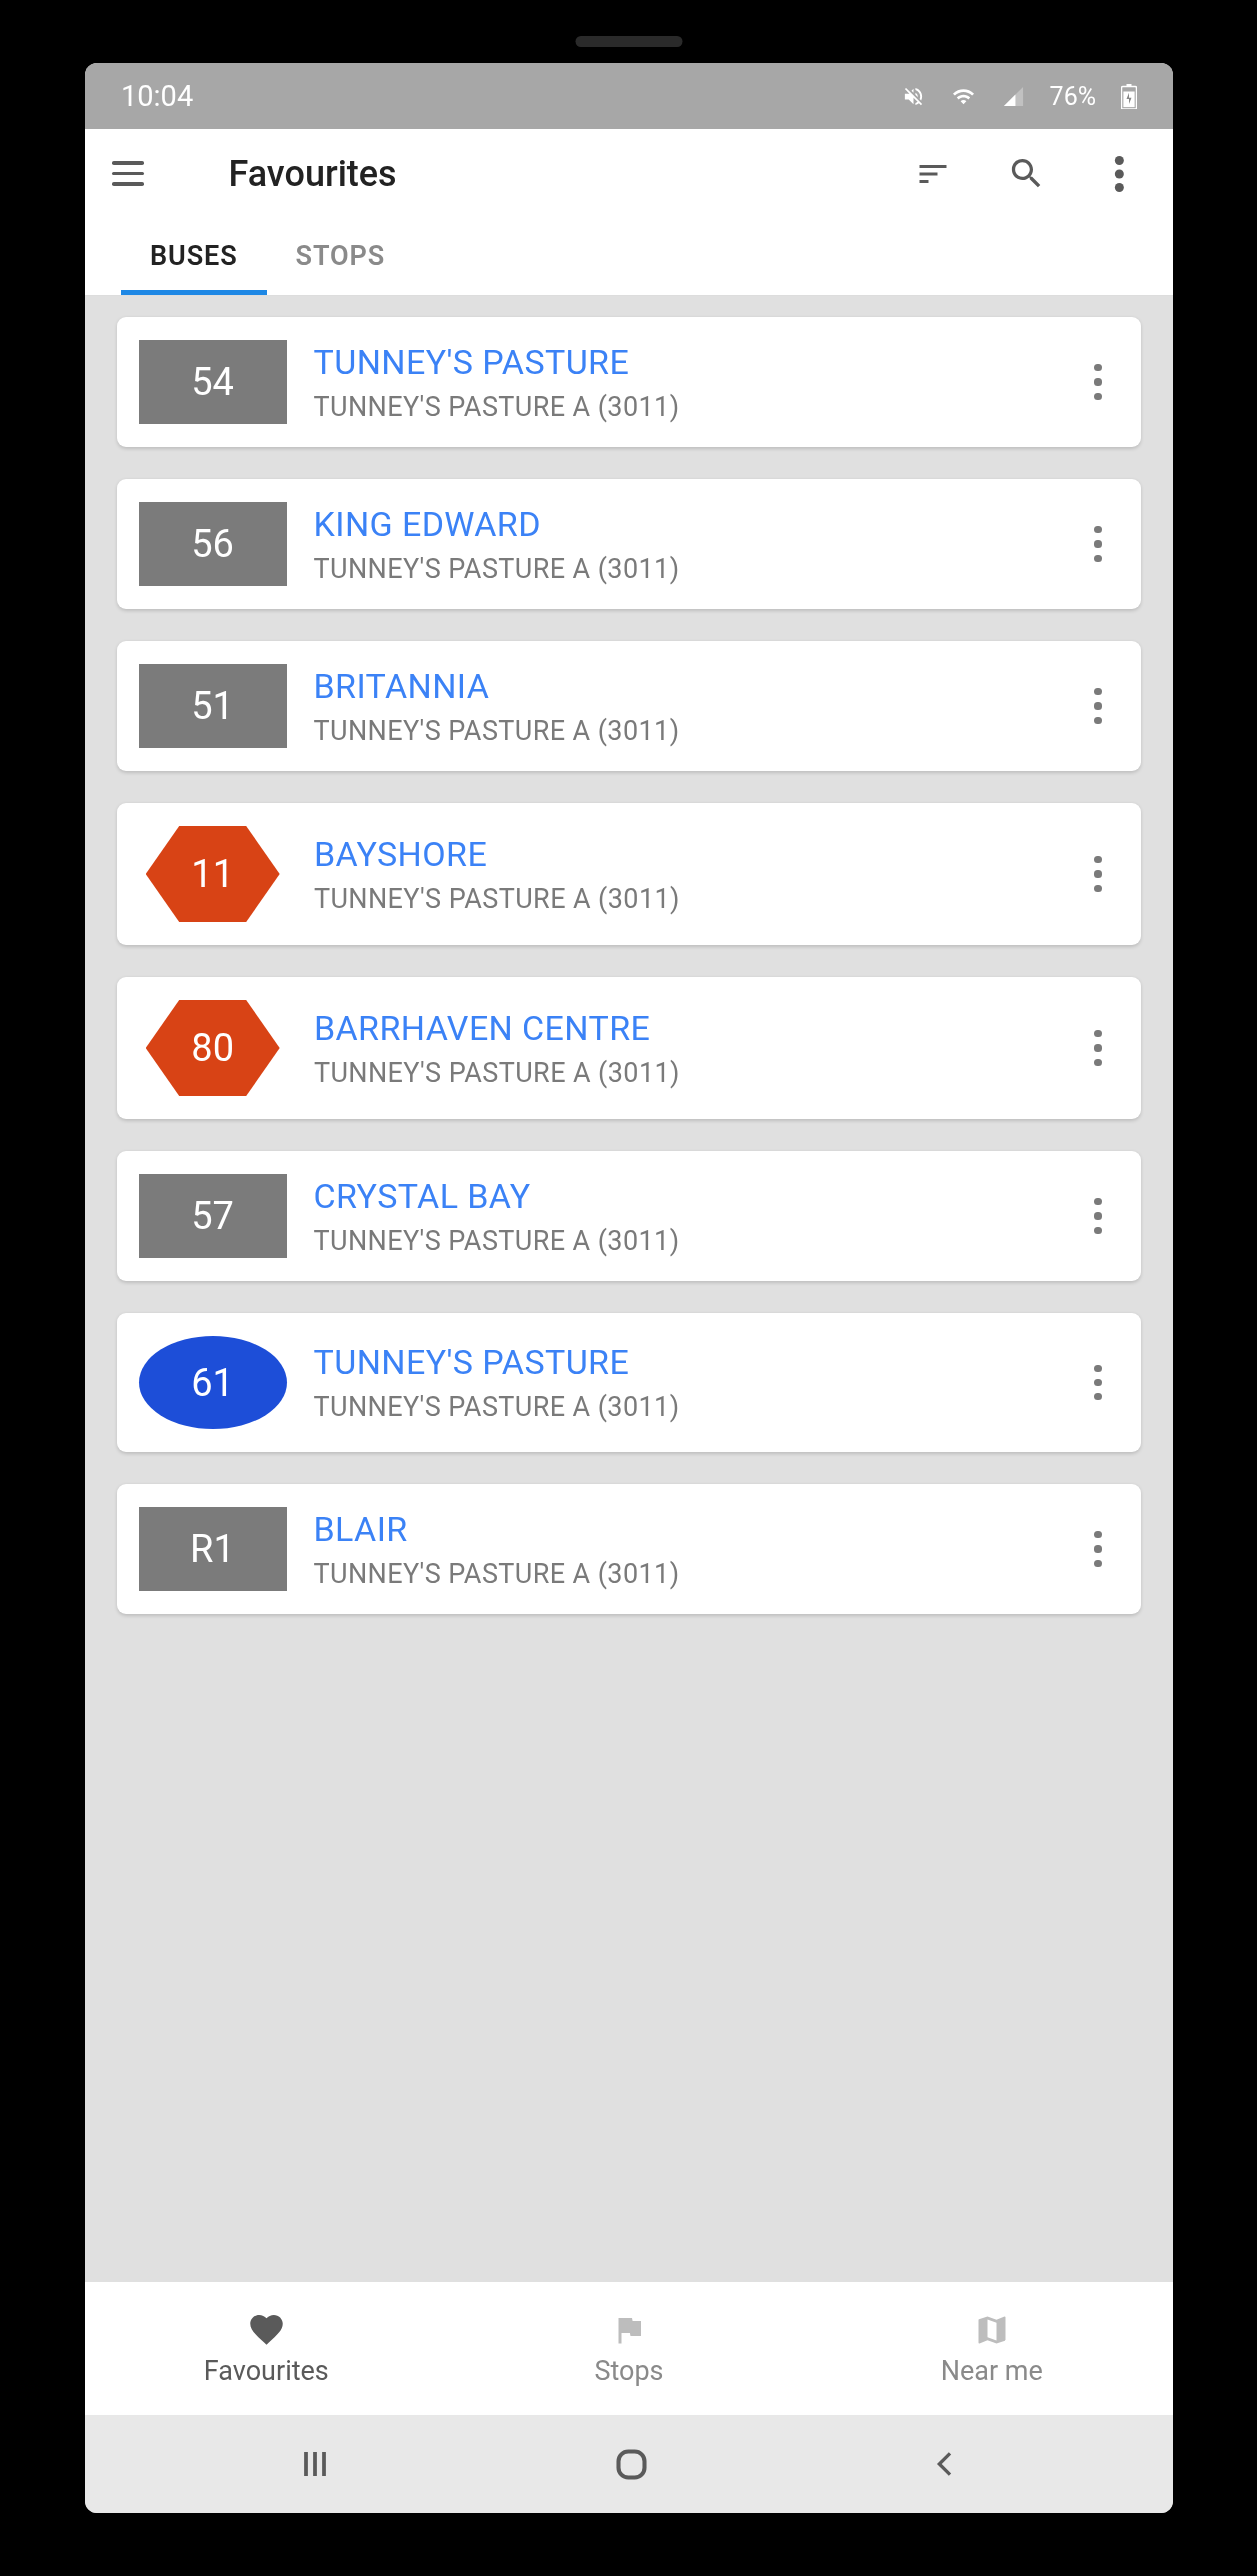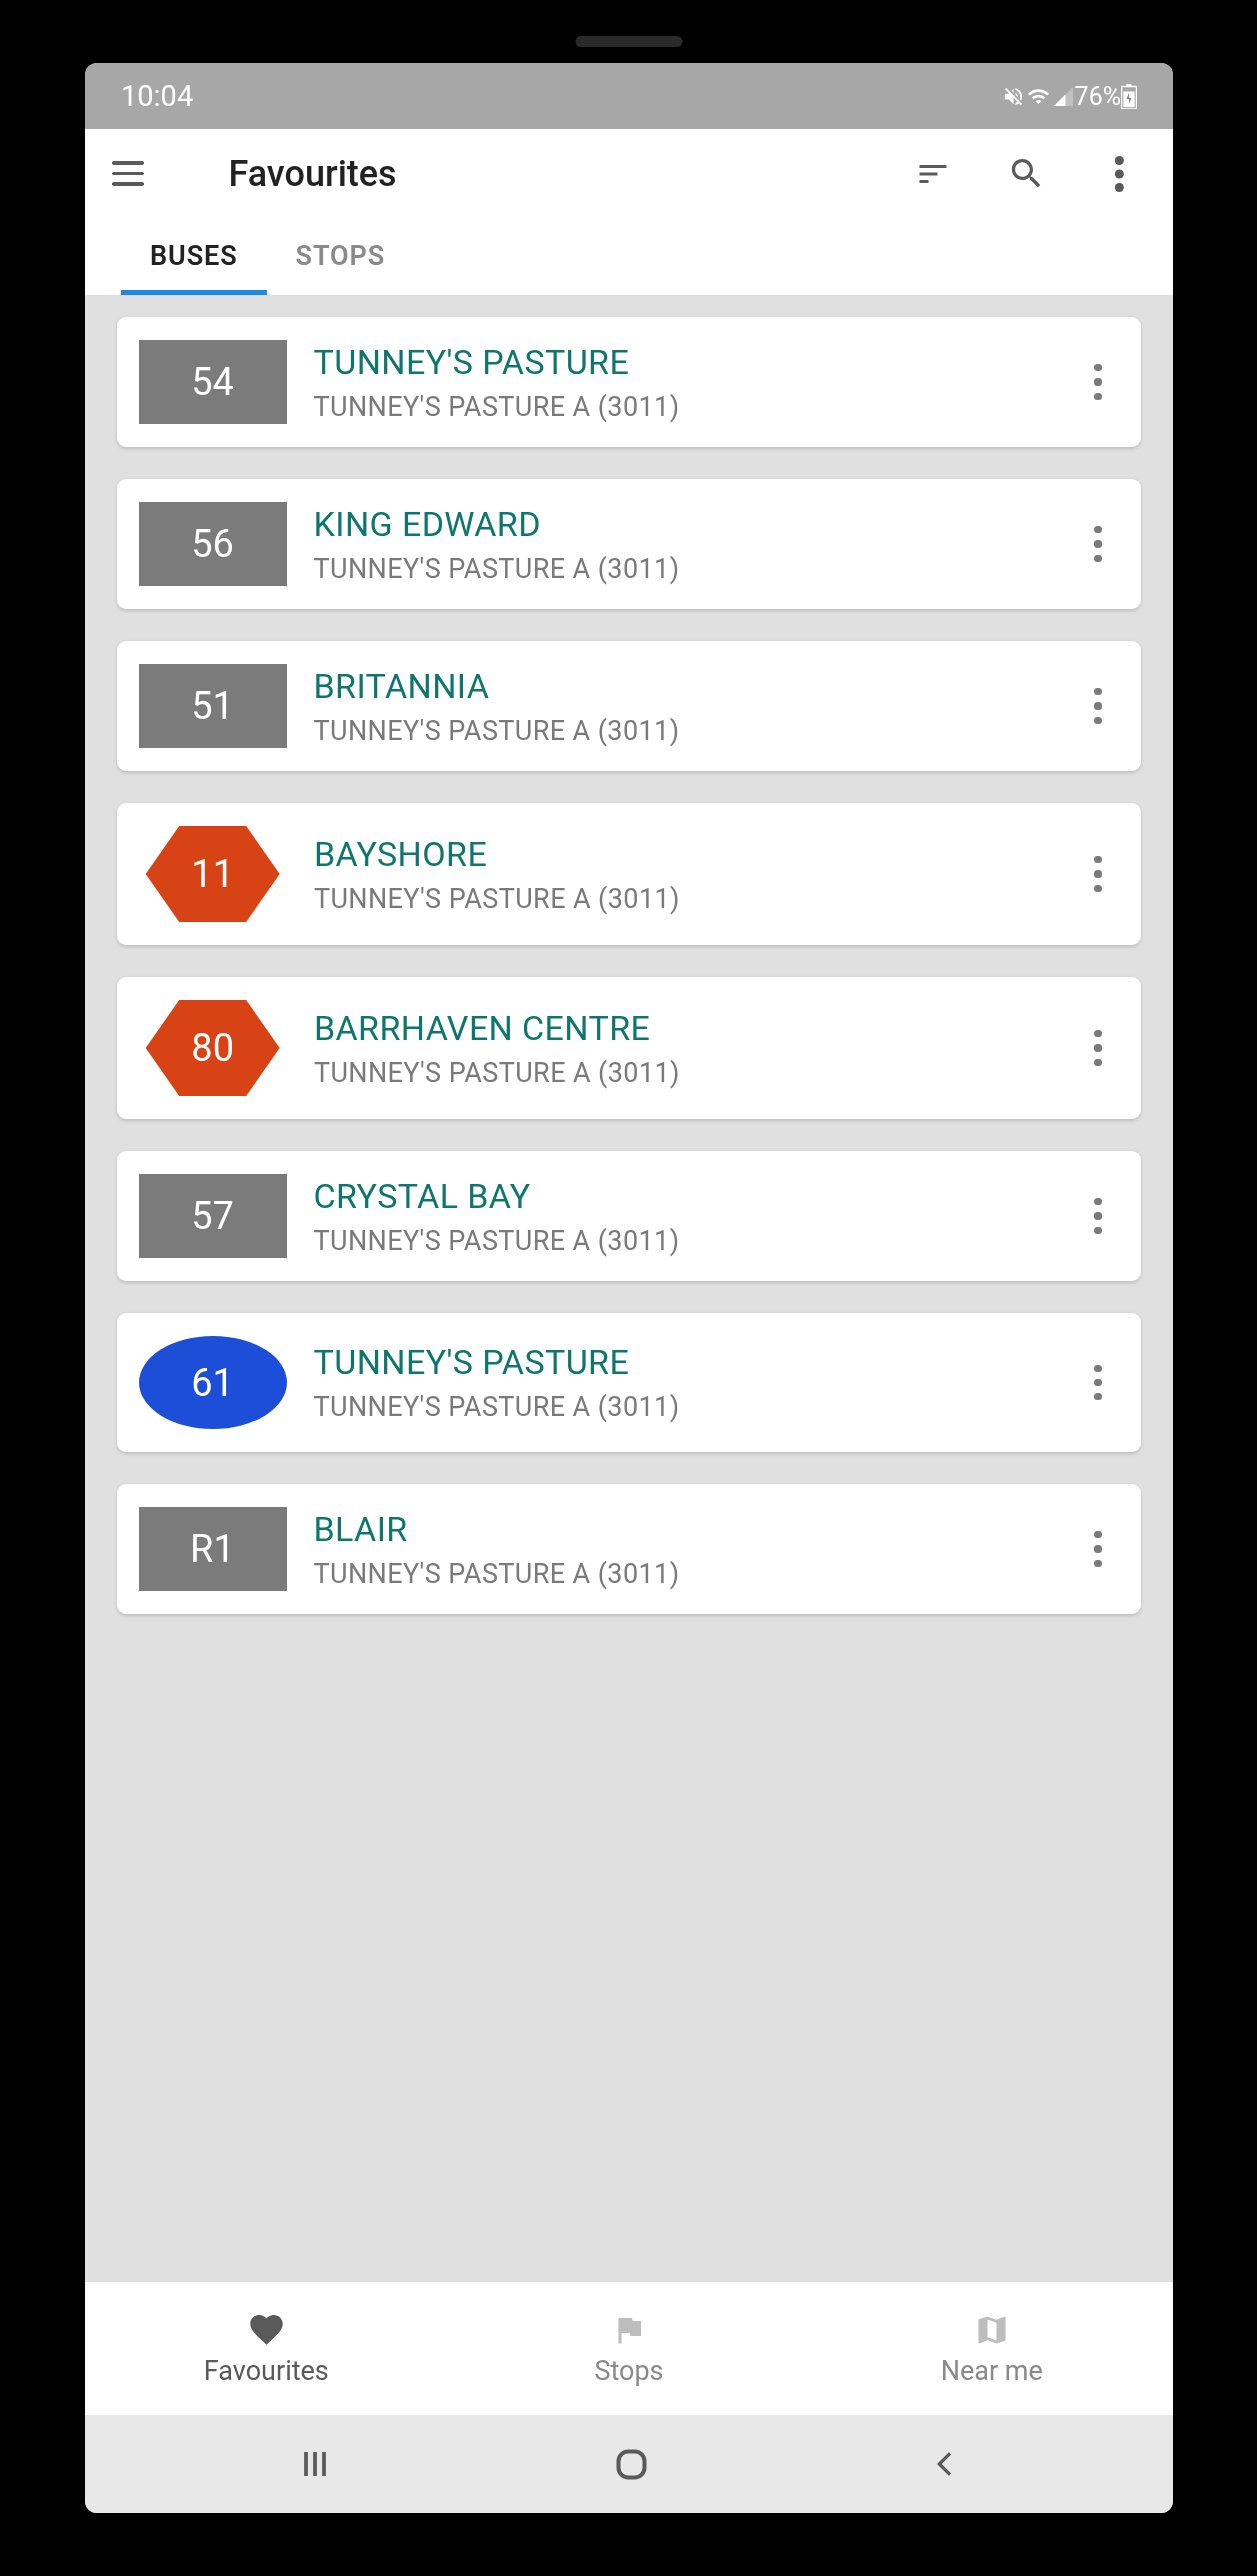--- a/index.html
+++ b/index.html
@@ -43,21 +43,21 @@
     height: 66px;
     background: #a7a7a7;
     display: flex;
     align-items: center;
     justify-content: space-between;
     padding: 0 36px;
     color: #fff;
     font-size: 29px;
     font-weight: 400;
   }
-  .status-right { display: flex; align-items: center; gap: 0; font-size: 25px; }
+  .status-right { display: flex; align-items: center; gap: 25px; font-size: 25px; }
   .app-bar {
     background: #fff;
     height: 89px;
     display: flex;
     align-items: center;
     padding: 0 21.5px;
     gap: 25px;
   }
   .hamburger { width: 43px; height: 43px; display: flex; flex-direction: column; justify-content: center; gap: 7.2px; padding: 5.4px; }
   .hamburger span { height: 3.6px; background: #5a5a5a; border-radius: 1.8px; }
@@ -108,21 +108,21 @@
   .badge.rect { background: #7b7b7b; }
   .badge.hex {
     background: #d84315;
     clip-path: polygon(25% 0%, 75% 0%, 100% 50%, 75% 100%, 25% 100%, 0% 50%);
     width: 134px;
     height: 96px;
     margin: 0 7.2px;
   }
   .badge.ellipse { background: #1d4ed8; border-radius: 50%; width: 148px; height: 93px; }
   .route-info { flex: 1; margin-left: 27px; overflow: hidden; }
-  .route-title { font-size: 34px; font-weight: 400; color: #0f766e; letter-spacing: 0.4px; white-space: nowrap; overflow: hidden; text-overflow: ellipsis; }
+  .route-title { font-size: 34px; font-weight: 400; color: #3b82f6; letter-spacing: 0.4px; white-space: nowrap; overflow: hidden; text-overflow: ellipsis; }
   .route-sub { font-size: 27px; color: #7a7a7a; margin-top: 9px; letter-spacing: 0.4px; white-space: nowrap; overflow: hidden; text-overflow: ellipsis; }
   .card-menu { width: 43px; display: flex; flex-direction: column; align-items: center; gap: 7.2px; flex-shrink: 0;}
   .card-menu span { width: 7.2px; height: 7.2px; background: #7a7a7a; border-radius: 50%; }
   .bottom-nav {
     background: #fff;
     height: 134px;
     display: flex;
     border-top: 0.9px solid #e0e0e0;
   }
   .nav-item { flex: 1; display: flex; flex-direction: column; align-items: center; justify-content: center; gap: 5.4px; color: #8a8a8a; }

